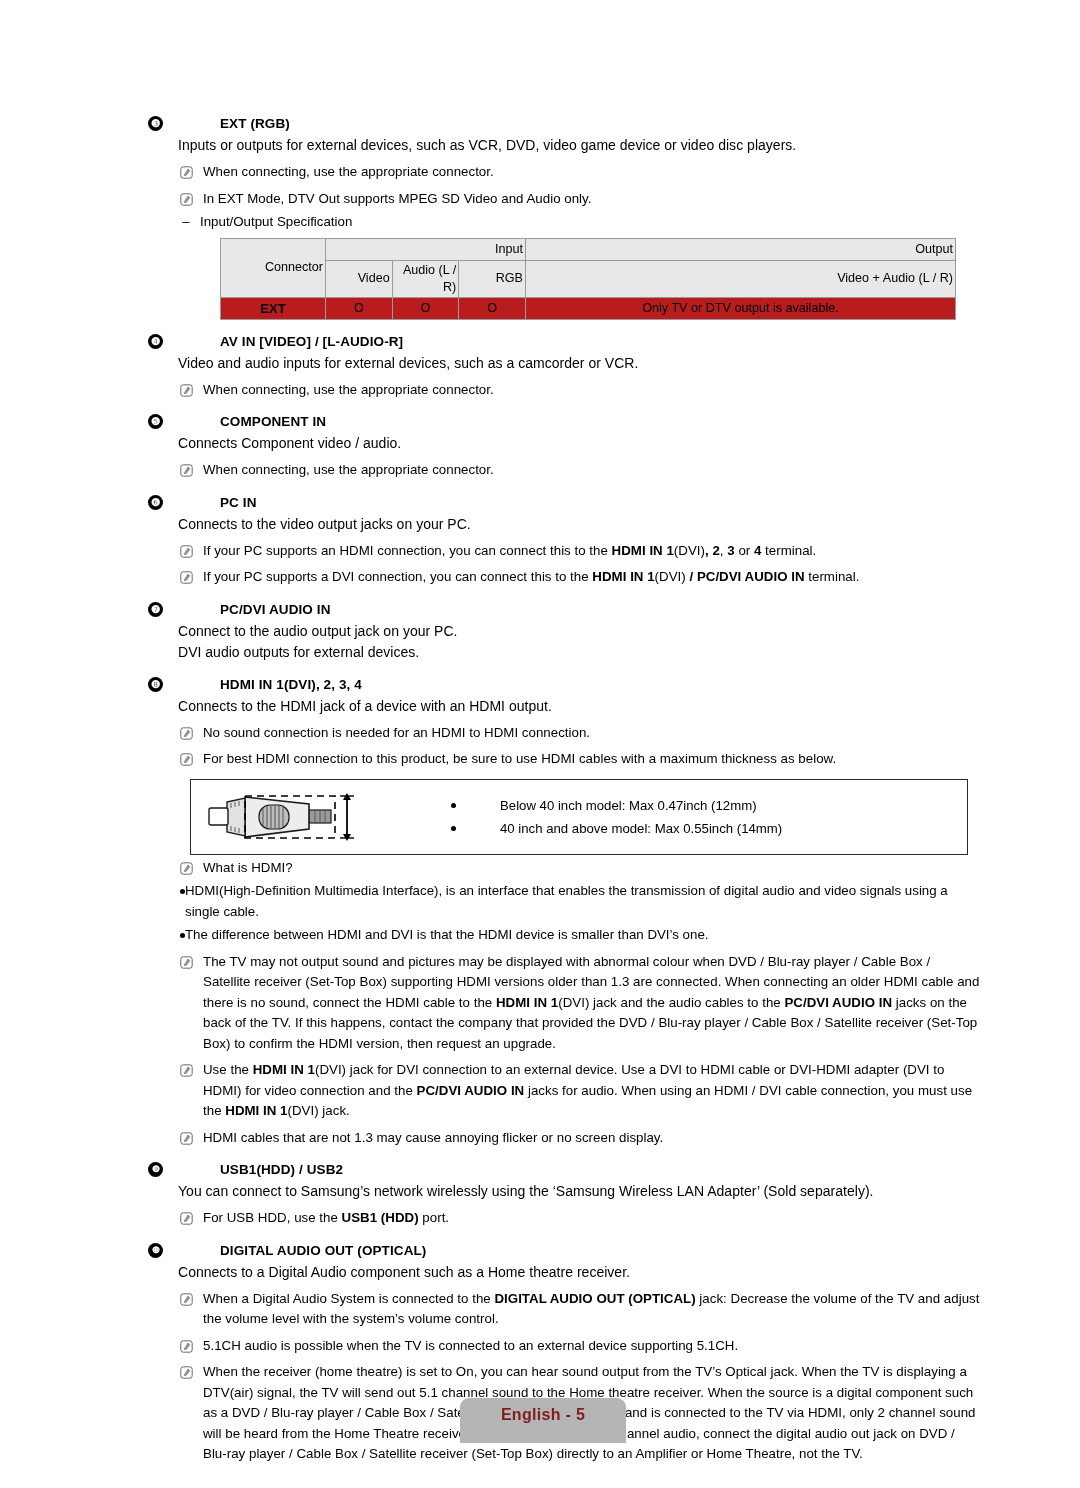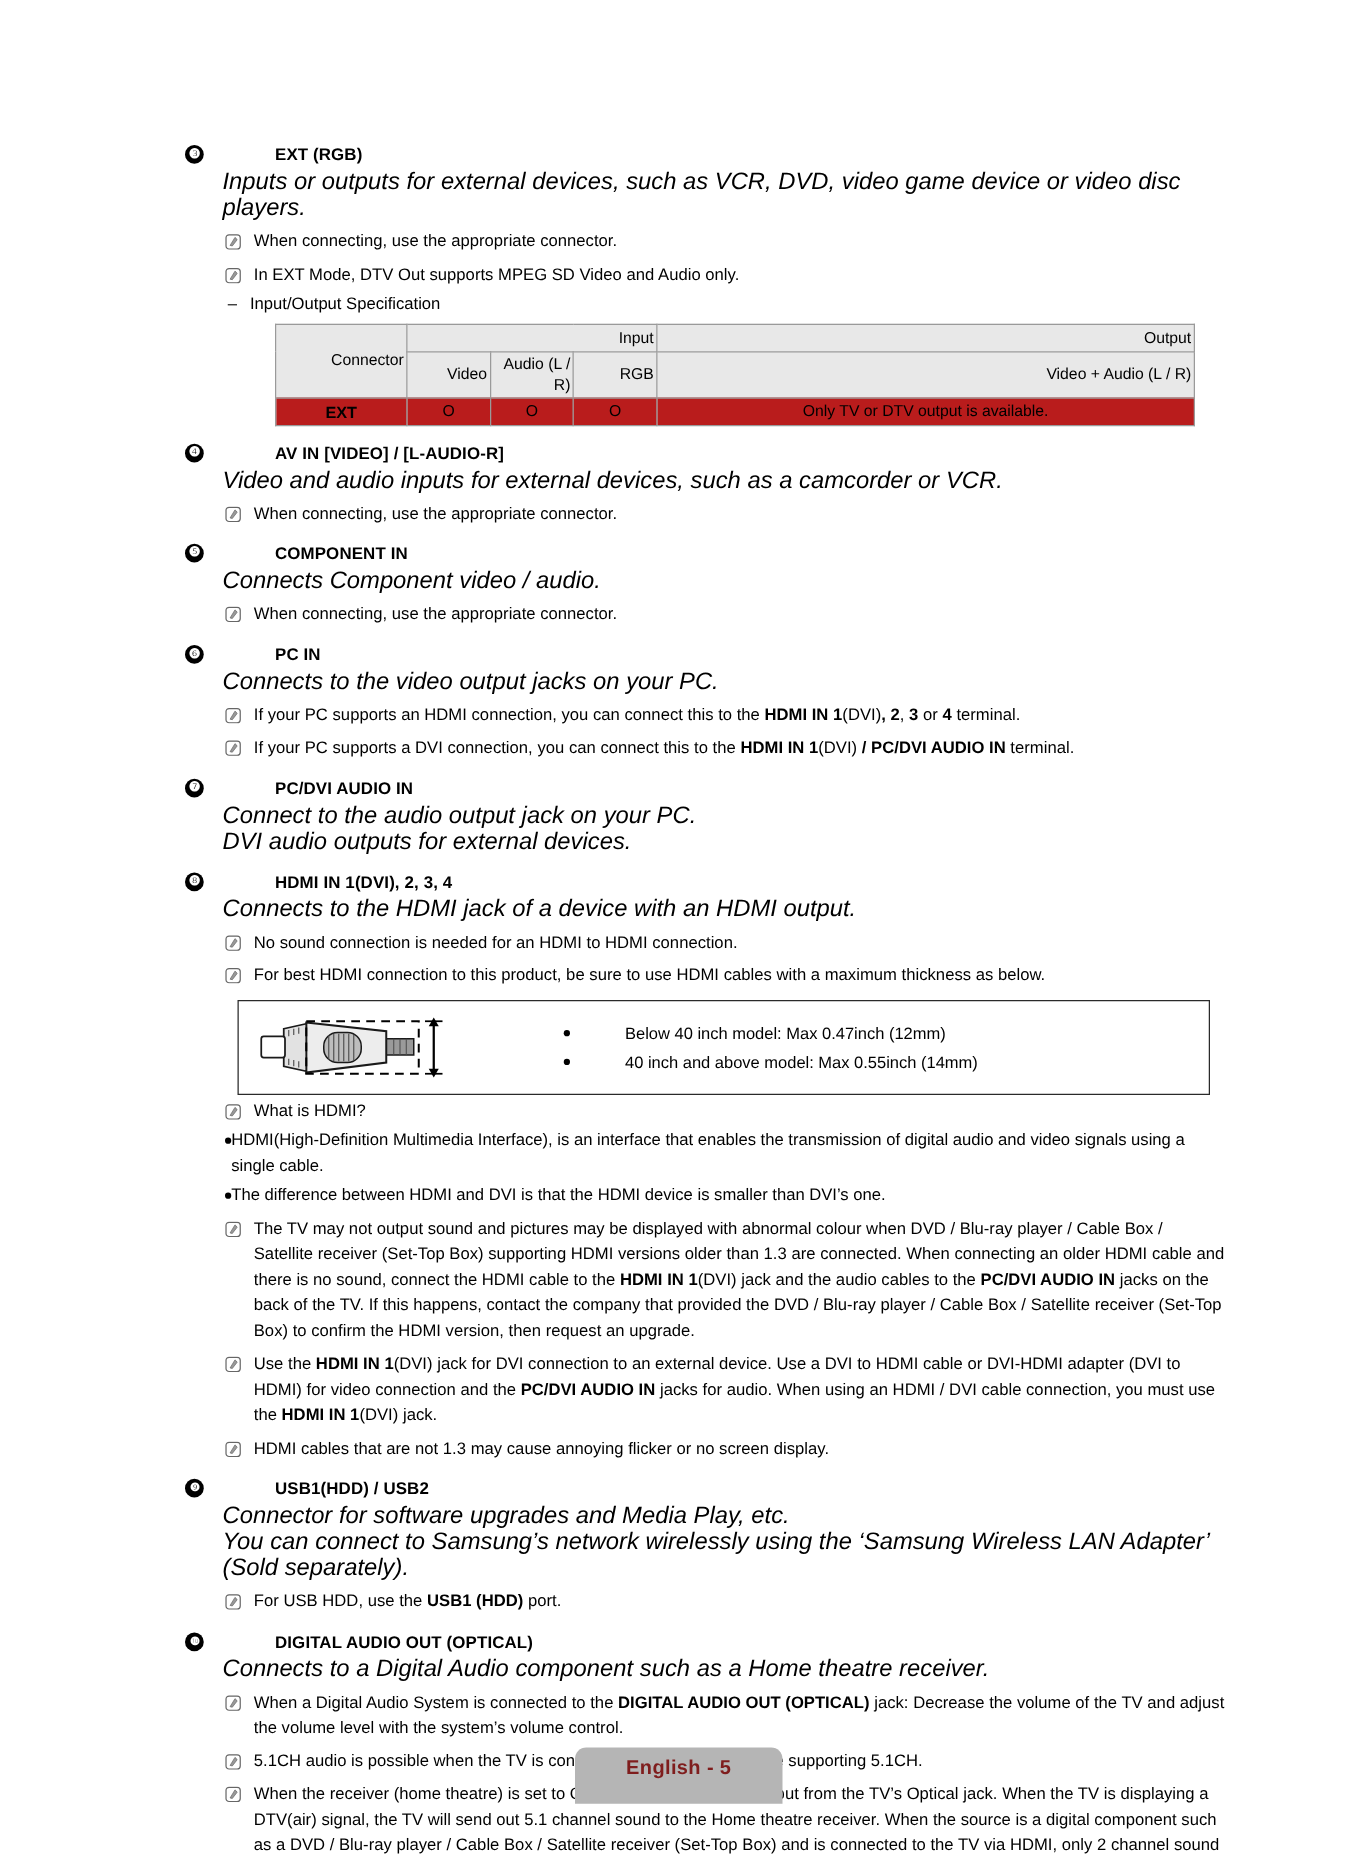--- a/index.html
+++ b/index.html
@@ -63,24 +63,23 @@
     margin-left: 9px;
     font-size: 13.5px;
     font-weight: bold;
     line-height: 19px;
     letter-spacing: 0.1px;
     padding-left: 48px;
   }
 
   .body-line {
     margin-left: 30px;
-    font-size: 19px;
+    font-size: 14px;
     line-height: 21px;
     letter-spacing: 0.02px;
-    font-style: italic;
   }
 
   .note-row {
     display: flex;
     align-items: flex-start;
     margin-left: 32px;
     margin-top: 6px;
   }
   .note-row .note-text {
     margin-left: 10px;
@@ -451,21 +450,20 @@
         </svg>
         <div class="note-text">HDMI cables that are not 1.3 may cause annoying flicker or no screen display.</div>
       </div>
     </div>
 
     <div class="sec">
       <div class="sec-head">
         <div class="num-circle wide">❾</div>
         <div class="sec-title">USB1(HDD) / USB2</div>
       </div>
-      <div class="body-line">Connector for software upgrades and Media Play, etc.</div>
       <div class="body-line">You can connect to Samsung’s network wirelessly using the ‘Samsung Wireless LAN Adapter’ (Sold separately).</div>
       <div class="note-row">
         <svg class="note-icon" viewBox="0 0 16 16">
           <rect x="1" y="1" width="14" height="14" rx="3" ry="3" fill="none" stroke="#666" stroke-width="1.2"></rect>
           <path d="M5 11.5 L9.8 3.6 C10.8 4.2 11.6 5.0 11.9 6.0 L7.2 12.0 Z" fill="#999" stroke="#666" stroke-width="0.7"></path>
         </svg>
         <div class="note-text">For USB HDD, use the <b>USB1 (HDD)</b> port.</div>
       </div>
     </div>
 

